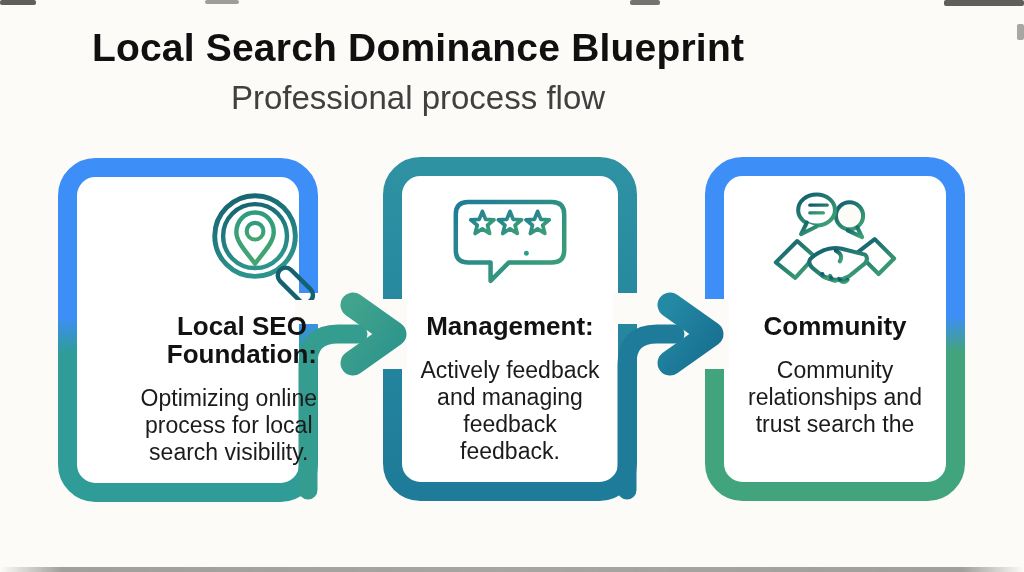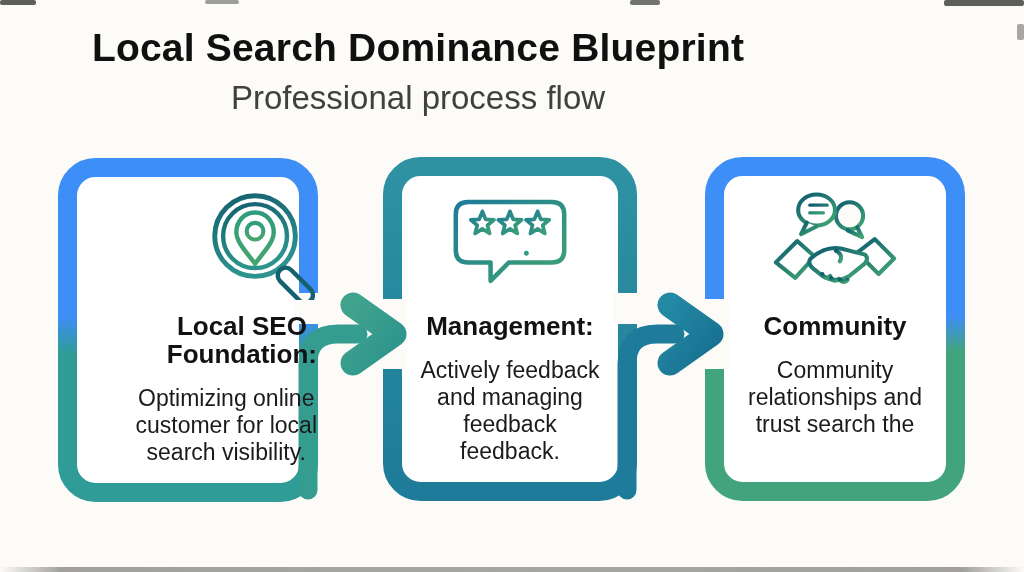--- a/index.html
+++ b/index.html
@@ -116,21 +116,21 @@
       <circle cx="57" cy="48" r="8.5" fill="none" stroke="url(#pinG)" stroke-width="4.2"></circle>
       <rect x="90" y="81" width="16" height="44" rx="8" transform="rotate(-45 98 103)" fill="none" stroke="#14616F" stroke-width="4.5"></rect>
     </svg>
   </div>
   <div class="card-title">
     <div>Local SEO</div>
     <div>Foundation:</div>
   </div>
   <div class="card-body">
     <div>Optimizing online</div>
-    <div>customer for local</div>
+    <div>process for local</div>
     <div>search visibility.</div>
   </div>
 </div>
 
 <div class="card-content c2">
   <div class="icon-wrap">
     <svg width="118" height="90" viewBox="0 0 114 88">
       <path d="M16,5 H98 Q110,5 110,17 V52 Q110,64 98,64 H56 L38,82 V64 H16 Q4,64 4,52 V17 Q4,5 16,5 Z" fill="none" stroke="url(#ig2)" stroke-width="4.4" stroke-linejoin="round"></path>
       <g fill="none" stroke="url(#ig2)" stroke-width="3.6" stroke-linejoin="round">
         <path transform="translate(30,26)" d="M0,-12 L3.1,-4.2 L11.4,-3.7 L5,1.6 L7.1,9.7 L0,5.2 L-7.1,9.7 L-5,1.6 L-11.4,-3.7 L-3.1,-4.2 Z"></path>

